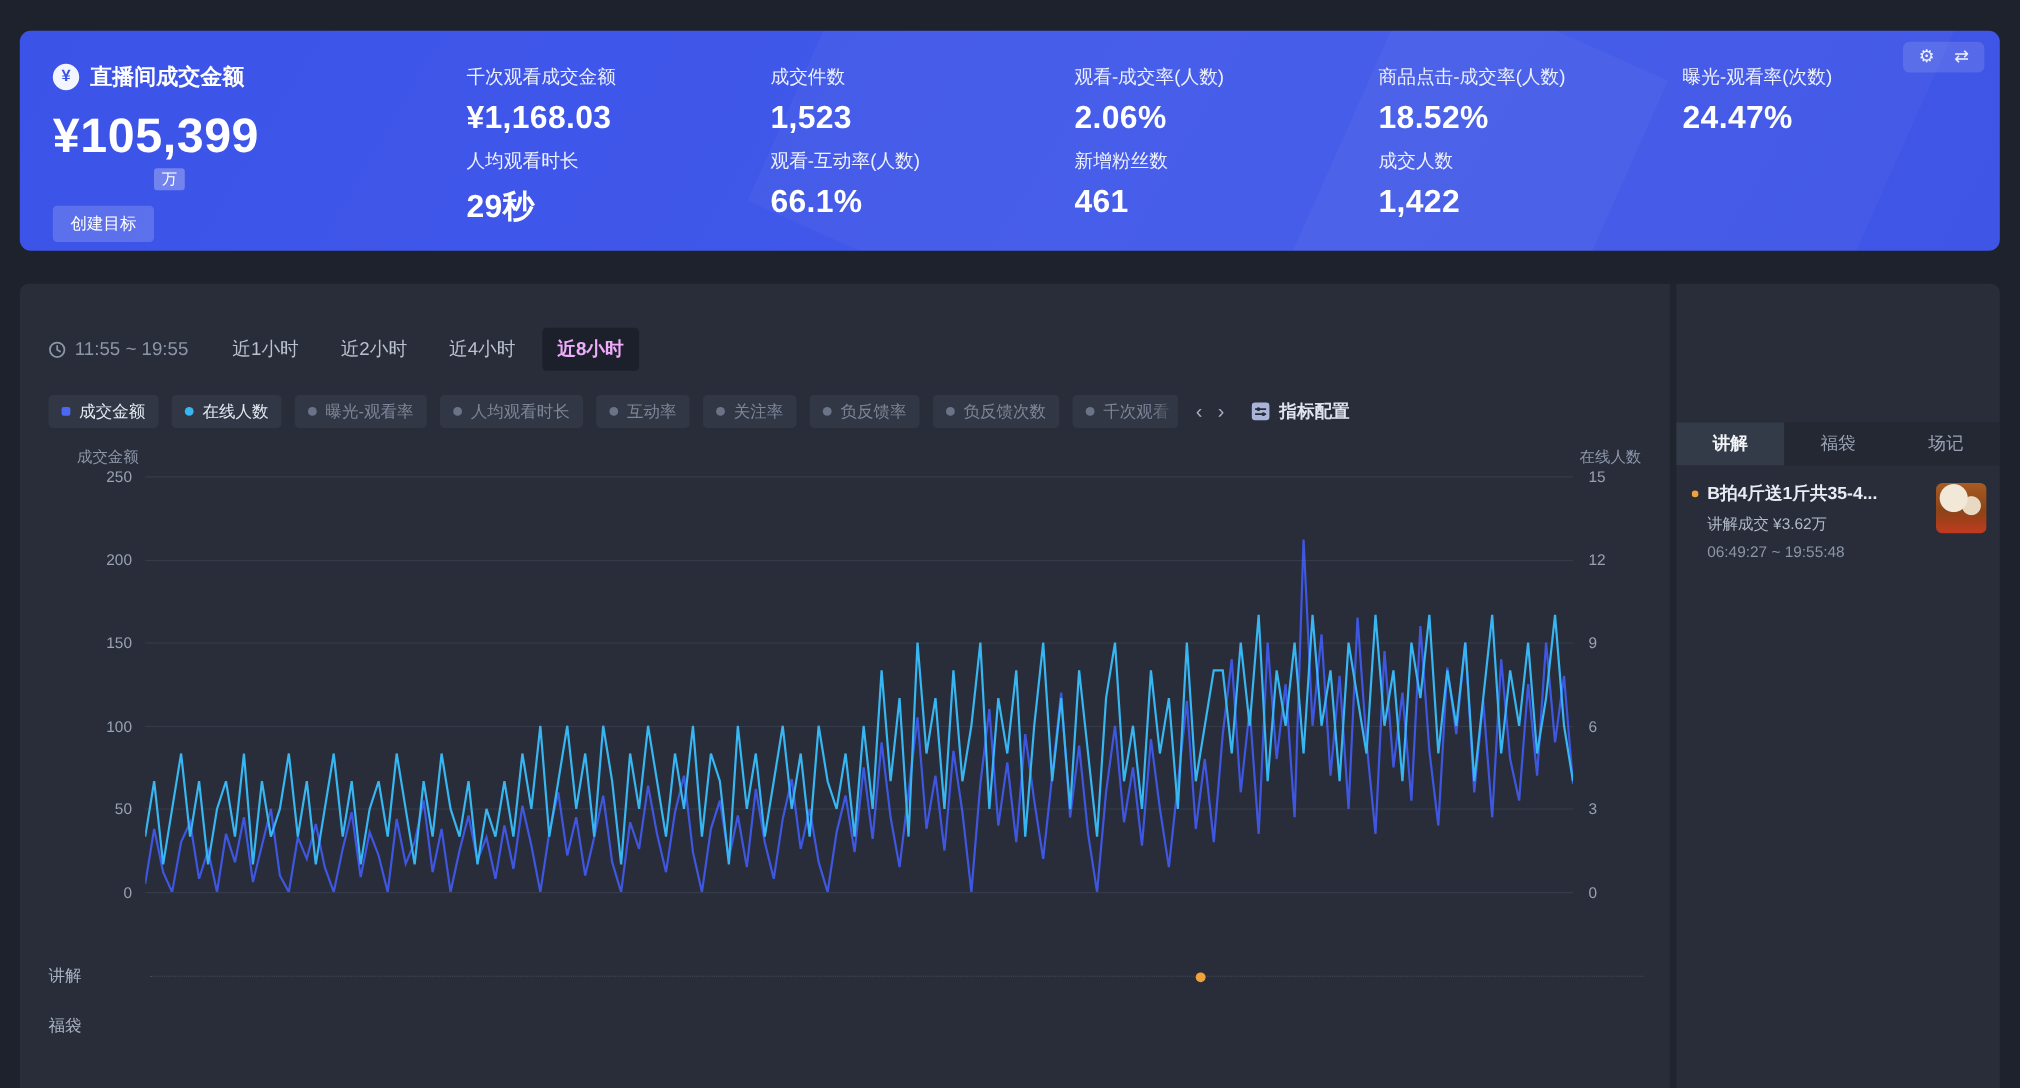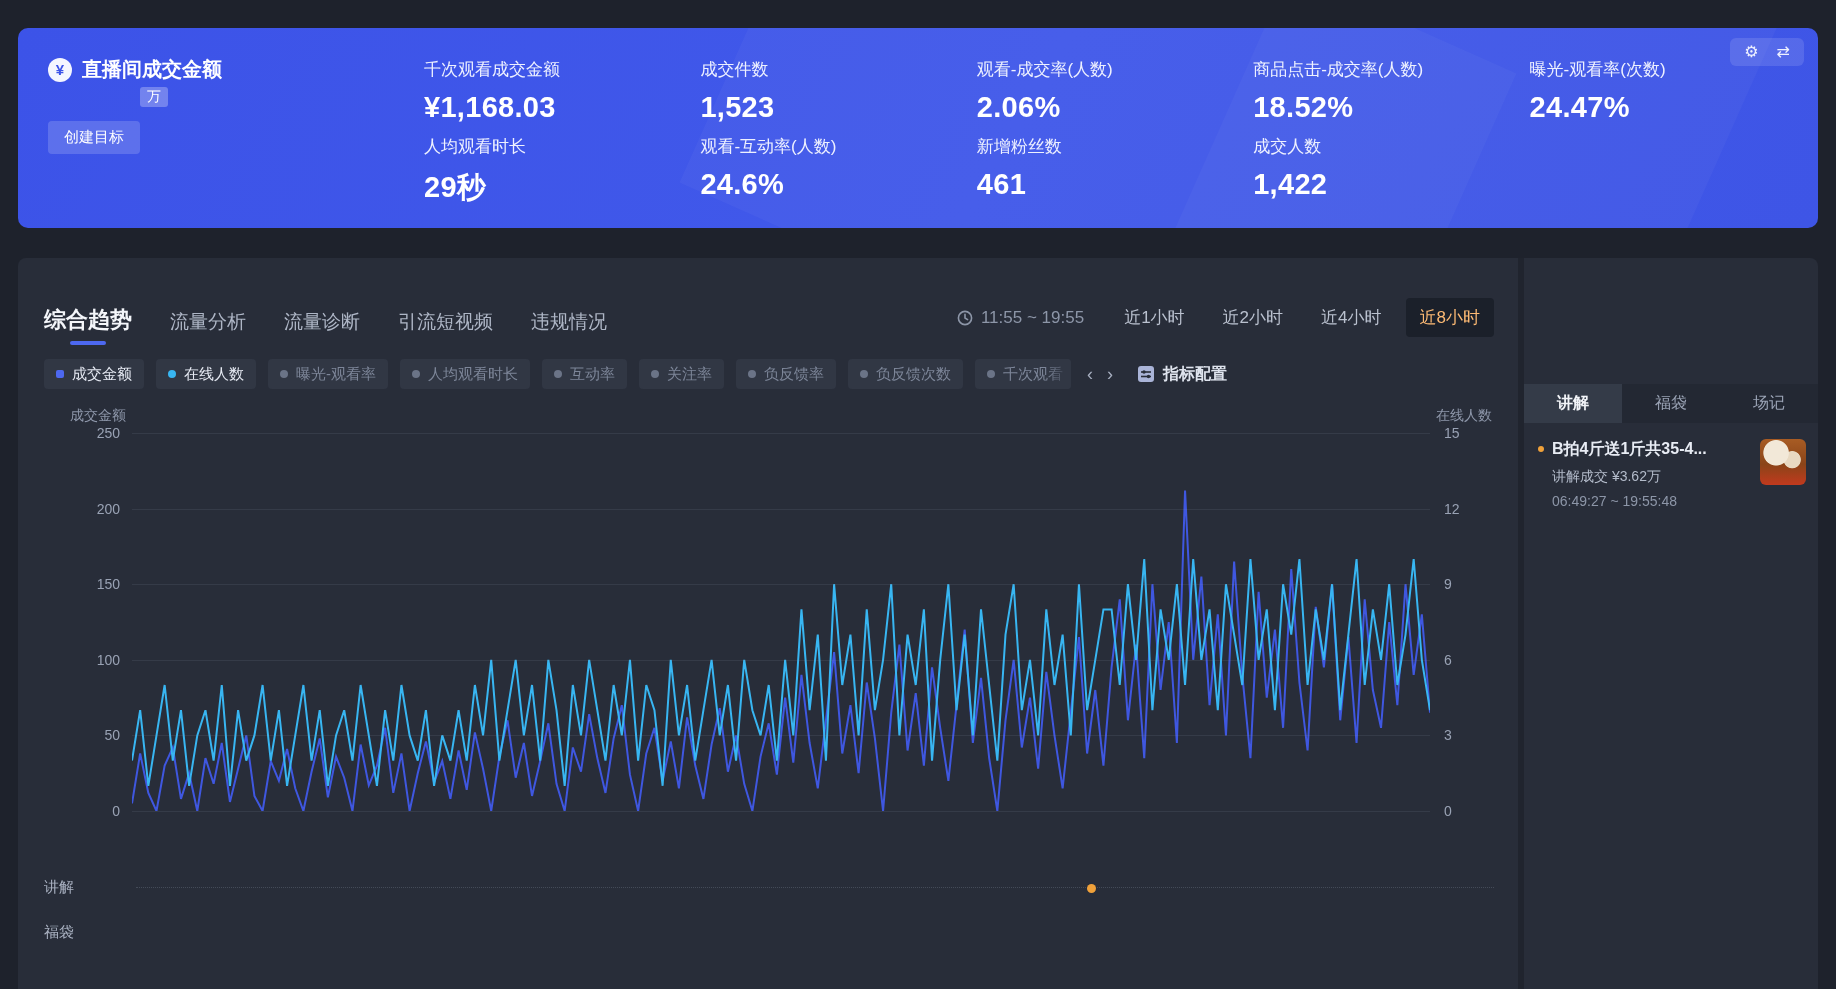--- a/index.html
+++ b/index.html
@@ -41,21 +41,21 @@
 
   .tabs-row { display:flex; align-items:flex-end; justify-content:space-between; }
   .nav-tabs { display:flex; align-items:flex-end; gap:38px; }
   .nav-tab { font-size:19px; color:#aeb6c6; cursor:pointer; padding-bottom:10px; position:relative; }
   .nav-tab.active { font-size:22px; font-weight:bold; color:#f4f6fa; }
   .nav-tab.active::after { content:""; position:absolute; left:50%; transform:translateX(-50%);
     bottom:0; width:36px; height:4px; border-radius:2px; background:#4d68f0; }
   .range-row { display:flex; align-items:center; gap:26px; padding-bottom:8px; }
   .time-span { display:flex; align-items:center; gap:8px; color:#8d96a8; font-size:17px; }
   .range-btn { font-size:17px; color:#bac1cf; cursor:pointer; padding:8px 14px; border-radius:4px; }
-  .range-btn.active { background:#1b202a; color:#fdba74; font-weight:normal; }
+  .range-btn.active { background:#1b202a; color:#f0abfc; font-weight:bold; }
 
   .chips-row { display:flex; align-items:center; gap:12px; margin-top:14px; }
   .chip { display:flex; align-items:center; gap:8px; background:#313744; border-radius:4px;
     height:30px; padding:0 12px; font-size:15px; color:#7d8699; cursor:pointer; white-space:nowrap; }
   .chip.on { color:#e7ebf4; }
   .chip .mk { width:8px; height:8px; border-radius:50%; background:#6b7487; flex:0 0 8px; }
   .chip .mk.square { border-radius:2px; }
   .chip.truncated { max-width:96px; overflow:hidden; position:relative; }
   .chip.truncated::after { content:""; position:absolute; right:0; top:0; bottom:0; width:26px;
     background:linear-gradient(90deg, rgba(49,55,68,0), #313744); }
@@ -113,20 +113,21 @@
 <body>
 
 <div class="page">
 
   <div class="banner">
     <div class="banner-left">
       <div class="banner-title-row">
         <span class="coin">¥</span>
         <span class="banner-title">直播间成交金额</span>
       </div>
+      <div class="banner-value">¥105,399</div>
       <span class="unit-badge">万</span>
       <button class="create-goal">创建目标</button>
     </div>
     <div class="metrics-grid" id="metrics-grid">
         <div class="metric">
           <div class="m-label">千次观看成交金额</div>
           <div class="m-value">¥1,168.03</div>
         </div>
         <div class="metric">
           <div class="m-label">成交件数</div>
@@ -143,48 +144,41 @@
         <div class="metric">
           <div class="m-label">曝光-观看率(次数)</div>
           <div class="m-value">24.47%</div>
         </div>
         <div class="metric">
           <div class="m-label">人均观看时长</div>
           <div class="m-value">29秒</div>
         </div>
         <div class="metric">
           <div class="m-label">观看-互动率(人数)</div>
-          <div class="m-value">24.6%</div>
+          <div class="m-value">66.1%</div>
         </div>
         <div class="metric">
           <div class="m-label">新增粉丝数</div>
           <div class="m-value">461</div>
         </div>
         <div class="metric">
           <div class="m-label">成交人数</div>
           <div class="m-value">1,422</div>
         </div>
       </div>
     <div class="banner-tools">
       <span class="tool-icon">⚙</span>
       <span class="tool-icon">⇄</span>
     </div>
   </div>
 
   <div class="main-panel">
     <div class="chart-section">
 
       <div class="tabs-row">
-        <div class="nav-tabs" id="nav-tabs">
-            <div class="nav-tab active">综合趋势</div>
-            <div class="nav-tab">流量分析</div>
-            <div class="nav-tab">流量诊断</div>
-            <div class="nav-tab">引流短视频</div>
-            <div class="nav-tab">违规情况</div>
-          </div>
         <div class="range-row">
           <div class="time-span">
             <svg class="clock-svg" width="16" height="16" viewBox="0 0 16 16">
               <circle cx="8" cy="8" r="6.6" fill="none" stroke="#8d96a8" stroke-width="1.6"></circle>
               <path d="M8 4.4 V8 L10.6 9.6" fill="none" stroke="#8d96a8" stroke-width="1.6" stroke-linecap="round"></path>
             </svg>
             <span>11:55 ~ 19:55</span>
           </div>
           <div style="display:flex; gap:10px;" id="range-btns">
               <div class="range-btn">近1小时</div>

